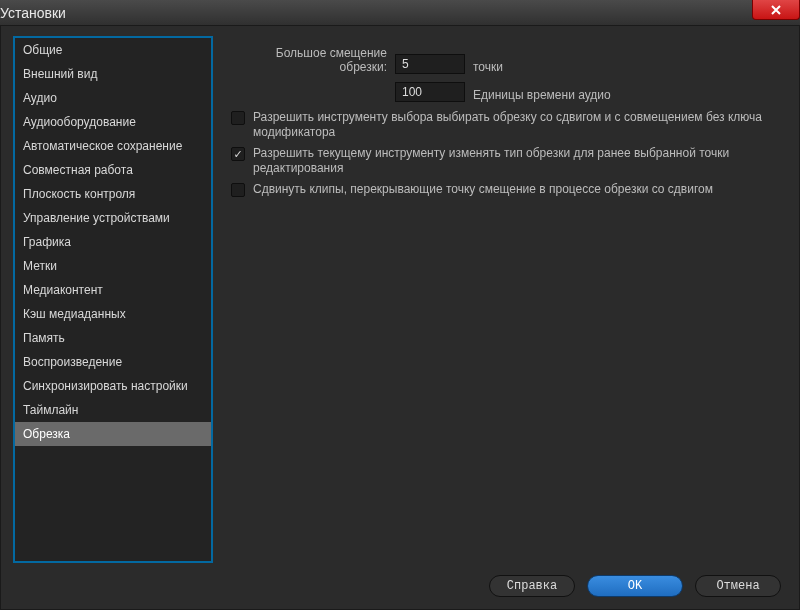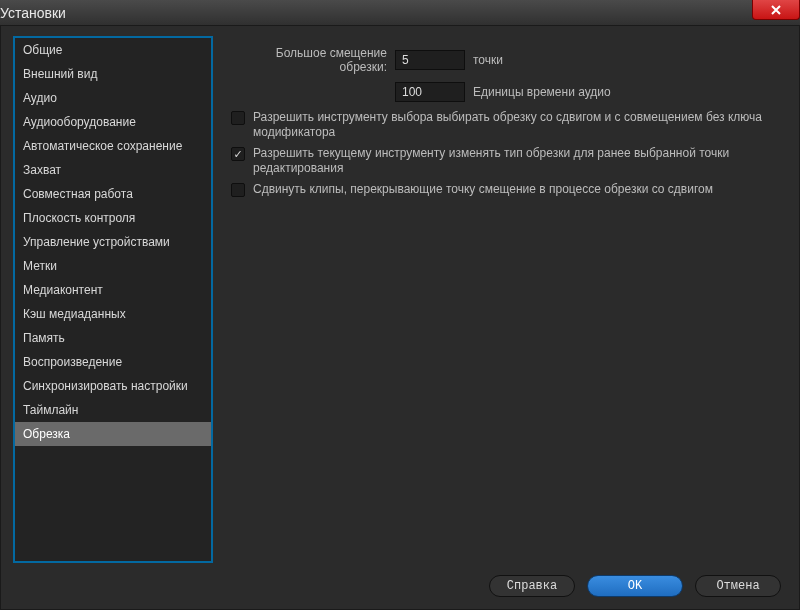--- a/index.html
+++ b/index.html
@@ -77,21 +77,21 @@
     background: #6a6a6a;
     color: #fff;
   }
   .main {
     flex: 1;
     padding: 10px 8px 10px 18px;
     color: #bcbcbc;
   }
   .form-row {
     display: flex;
-    align-items: center;
+    align-items: flex-end;
     margin-bottom: 8px;
     gap: 8px;
   }
   .form-label {
     width: 156px;
     text-align: right;
     color: #bcbcbc;
   }
   .num-input {
     width: 70px;
@@ -179,24 +179,24 @@
 
 <div class="dialog-body">
   <div class="content-area">
 
     <div class="sidebar" id="sidebar">
         <div class="sidebar-item"><span>Общие</span></div>
         <div class="sidebar-item"><span>Внешний вид</span></div>
         <div class="sidebar-item"><span>Аудио</span></div>
         <div class="sidebar-item"><span>Аудиооборудование</span></div>
         <div class="sidebar-item"><span>Автоматическое сохранение</span></div>
-        <div class="sidebar-item"><span>Захват</span></div>
         <div class="sidebar-item"><span>Совместная работа</span></div>
         <div class="sidebar-item"><span>Плоскость контроля</span></div>
         <div class="sidebar-item"><span>Управление устройствами</span></div>
+        <div class="sidebar-item"><span>Графика</span></div>
         <div class="sidebar-item"><span>Метки</span></div>
         <div class="sidebar-item"><span>Медиаконтент</span></div>
         <div class="sidebar-item"><span>Кэш медиаданных</span></div>
         <div class="sidebar-item"><span>Память</span></div>
         <div class="sidebar-item"><span>Воспроизведение</span></div>
         <div class="sidebar-item"><span>Синхронизировать настройки</span></div>
         <div class="sidebar-item"><span>Таймлайн</span></div>
         <div class="sidebar-item selected"><span>Обрезка</span></div>
       </div>
 

